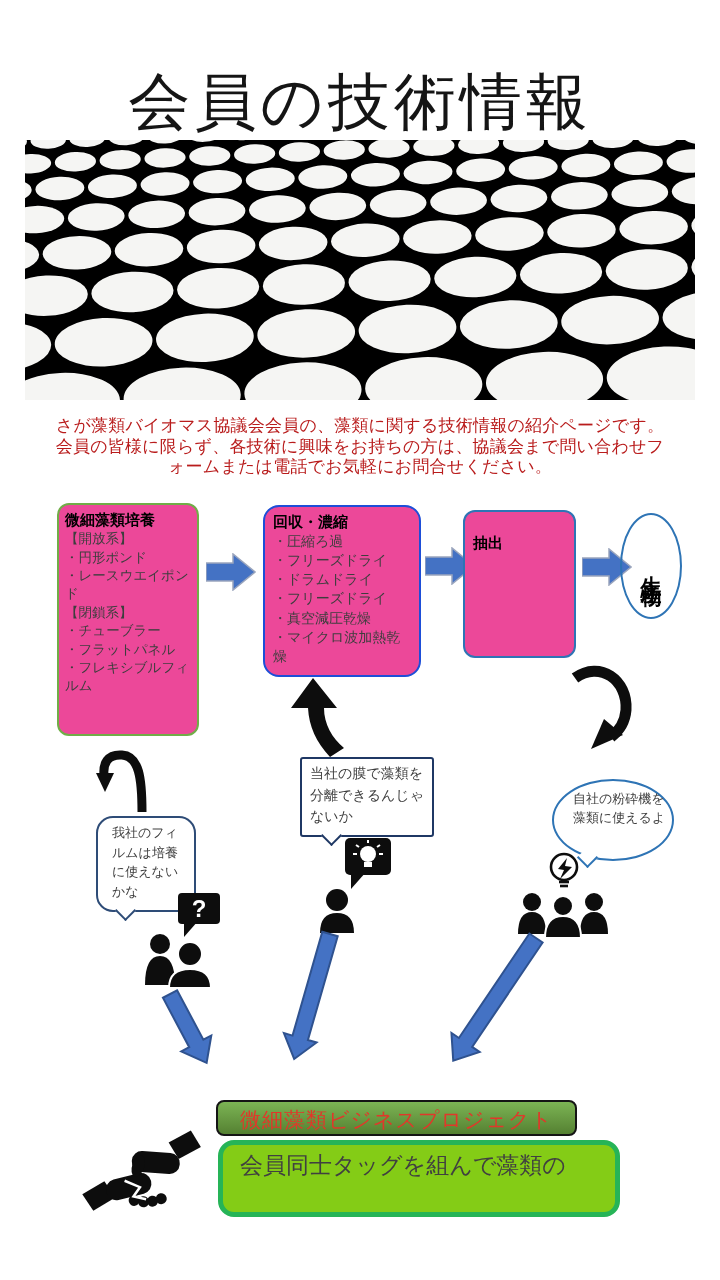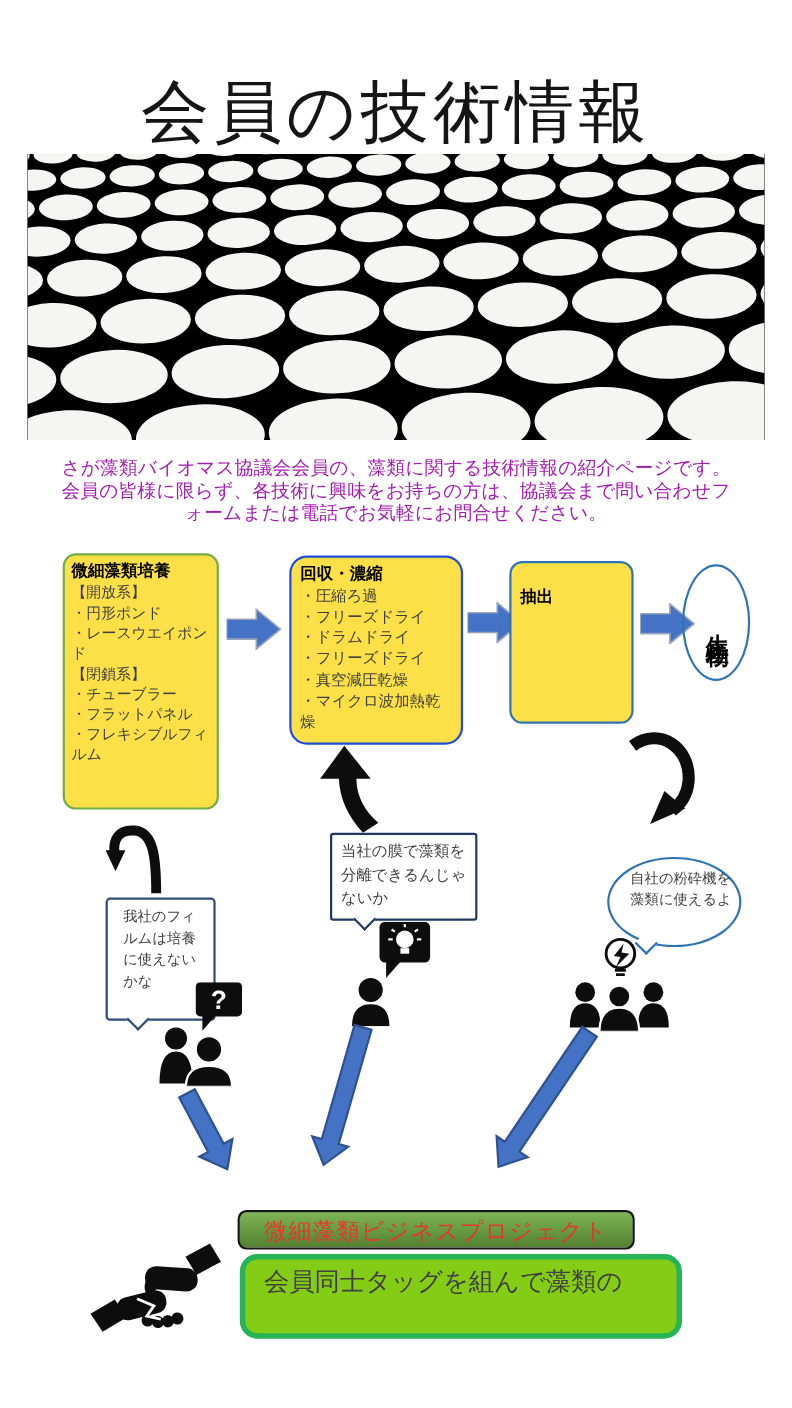--- a/index.html
+++ b/index.html
@@ -5,43 +5,43 @@
   html,body{margin:0;padding:0;background:#fff;}
   #page{position:relative;width:720px;height:1280px;background:#fff;overflow:hidden;
         font-family:"Liberation Sans","DejaVu Sans",sans-serif;}
   .abs{position:absolute;}
   
   #page-title{top:38px;left:0;width:720px;text-align:center;font-size:62px;font-weight:100;
               color:#151515;letter-spacing:4px;margin-top:22px;}
   
   #hero{left:25px;top:140px;width:670px;height:260px;background:#000;overflow:hidden;}
   
-  #intro{left:53px;top:416px;width:614px;font-size:17px;line-height:1.22;color:#a21caf;
+  #intro{left:53px;top:416px;width:614px;font-size:17px;line-height:1.22;color:#b91c1c;
          text-align:center;letter-spacing:0.2px;}
   
-  .flowbox{background:#fde047;color:#3e3e3e;line-height:1.36;box-sizing:border-box;}
+  .flowbox{background:#ec4899;color:#3e3e3e;line-height:1.36;box-sizing:border-box;}
   .flowbox .bt{font-weight:bold;color:#000;}
   #box1{left:57px;top:503px;width:142px;height:233px;border:2px solid #70AD47;border-radius:12px;
         padding:5px 6px;font-size:13.5px;}
   #box1 .bt{font-size:15px;}
   #box2{left:263px;top:505px;width:158px;height:172px;border:2px solid #1d4ed8;border-radius:16px;
         padding:5px 8px;font-size:14px;}
   #box2 .bt{font-size:15px;}
   #box3{left:463px;top:510px;width:113px;height:148px;border:2px solid #2E74B5;border-radius:12px;
         padding:21px 8px;font-size:13.5px;}
   #box3 .bt{font-size:15px;}
   #product{left:620px;top:513px;width:58px;height:102px;border:2px solid #2E74B5;border-radius:50%;
            display:flex;align-items:center;justify-content:center;}
   #product .vtx{writing-mode:vertical-rl;font-size:21px;font-weight:bold;color:#000;letter-spacing:5px;}
   
   .bubble{background:#fff;box-sizing:border-box;color:#3e3e3e;}
   .bubble::after{content:'';position:absolute;width:13px;height:13px;background:#fff;
                  transform:rotate(45deg);border-right:2px solid var(--bc);border-bottom:2px solid var(--bc);}
-  #bub-left{--bc:#2E4C77;left:96px;top:816px;width:100px;height:112px;border:2px solid #2E4C77;
-            border-radius:4px;font-size:13px;line-height:1.5;padding:5px 14px;}
+  #bub-left{--bc:#2E4C77;left:96px;top:816px;width:100px;height:96px;border:2px solid #2E4C77;
+            border-radius:17px;font-size:13px;line-height:1.5;padding:5px 14px;}
   #bub-left::after{left:20px;bottom:-8px;}
   #bub-mid{--bc:#1F3864;left:300px;top:757px;width:134px;height:80px;border:2px solid #1F3864;
            border-radius:3px;font-size:14px;line-height:1.55;padding:4px 8px;}
   #bub-mid::after{left:22px;bottom:-8px;}
   #bub-right{--bc:#2E74B5;left:552px;top:779px;width:122px;height:82px;border:2px solid #2E74B5;
              border-radius:50%;font-size:13px;line-height:1.45;padding:9px 0 0 19px;}
   #bub-right::after{left:26px;bottom:-6px;}
   
   #project-title{left:216px;top:1100px;width:361px;height:36px;border:2px solid #151515;border-radius:8px;
                  background:linear-gradient(#7cb454,#558132);box-sizing:border-box;

